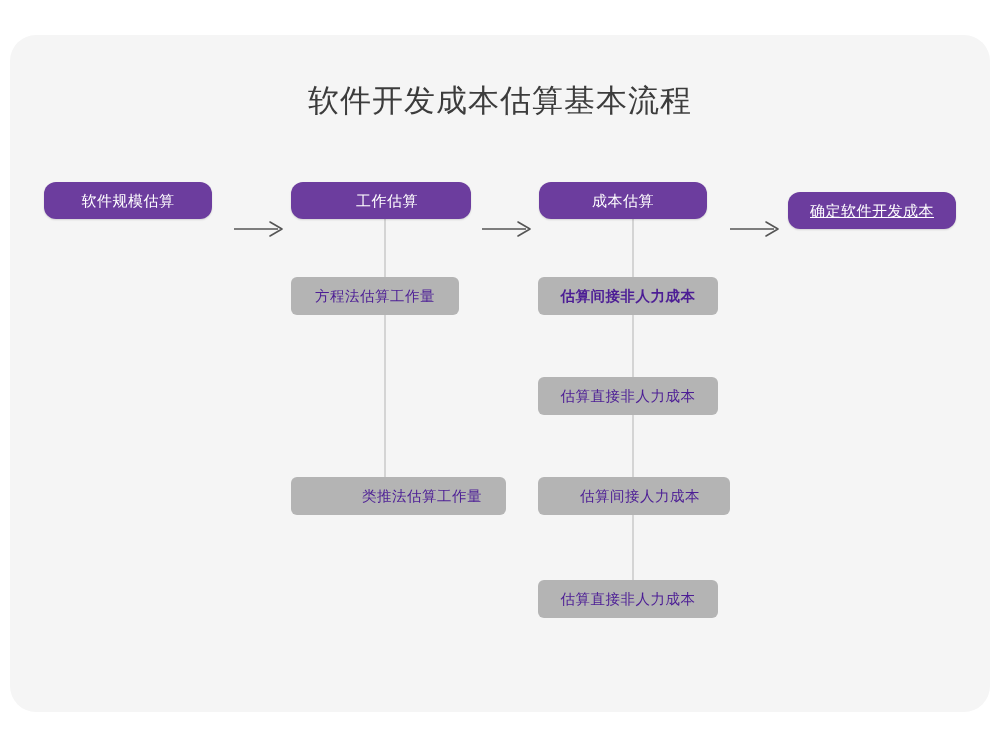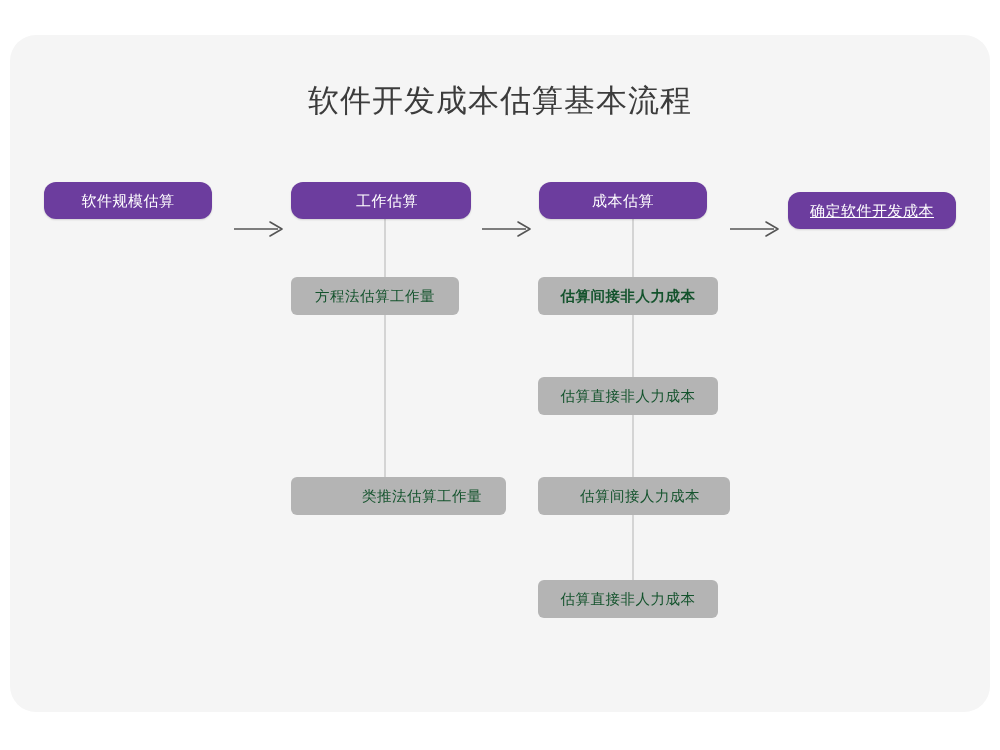--- a/index.html
+++ b/index.html
@@ -58,21 +58,21 @@
     box-shadow: 0 1px 2px rgba(0,0,0,0.14);
     letter-spacing: 0.5px;
   }
 
   
   .substep {
     position: absolute;
     height: 38px;
     background: #b4b4b4;
     border-radius: 6px;
-    color: #14532d;
+    color: #4c1d95;
     font-size: 14.5px;
     line-height: 38px;
     text-align: center;
     white-space: nowrap;
     letter-spacing: 0.5px;
   }
 
   
   .arrow {
     position: absolute;

